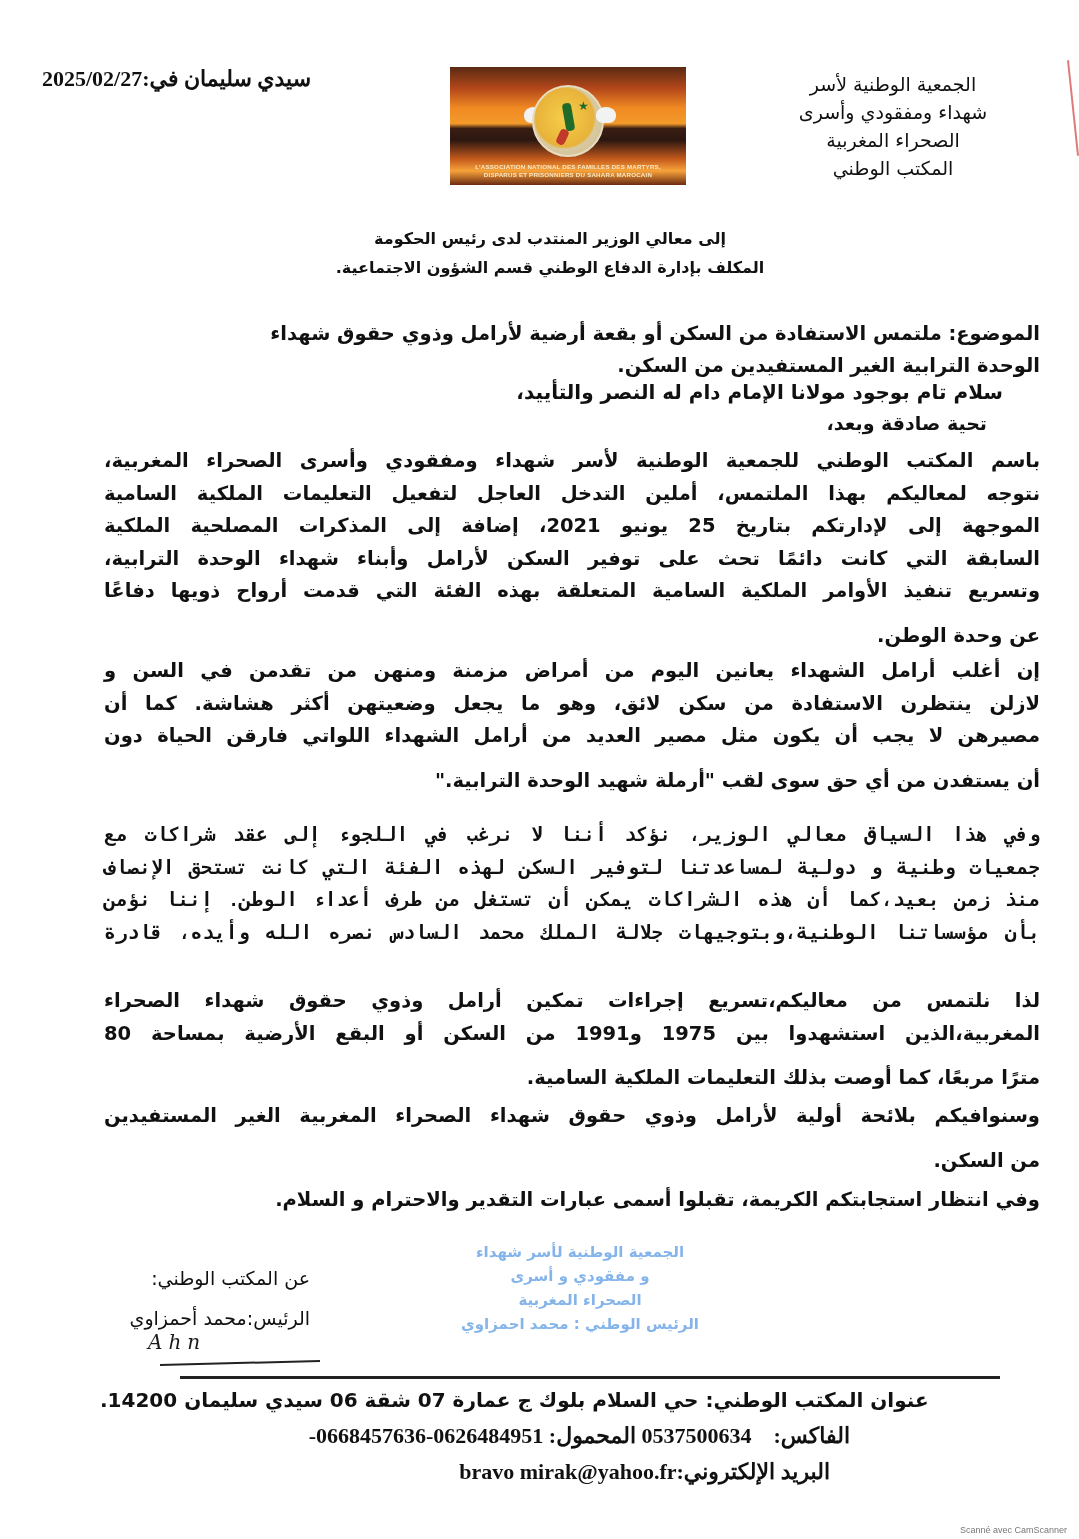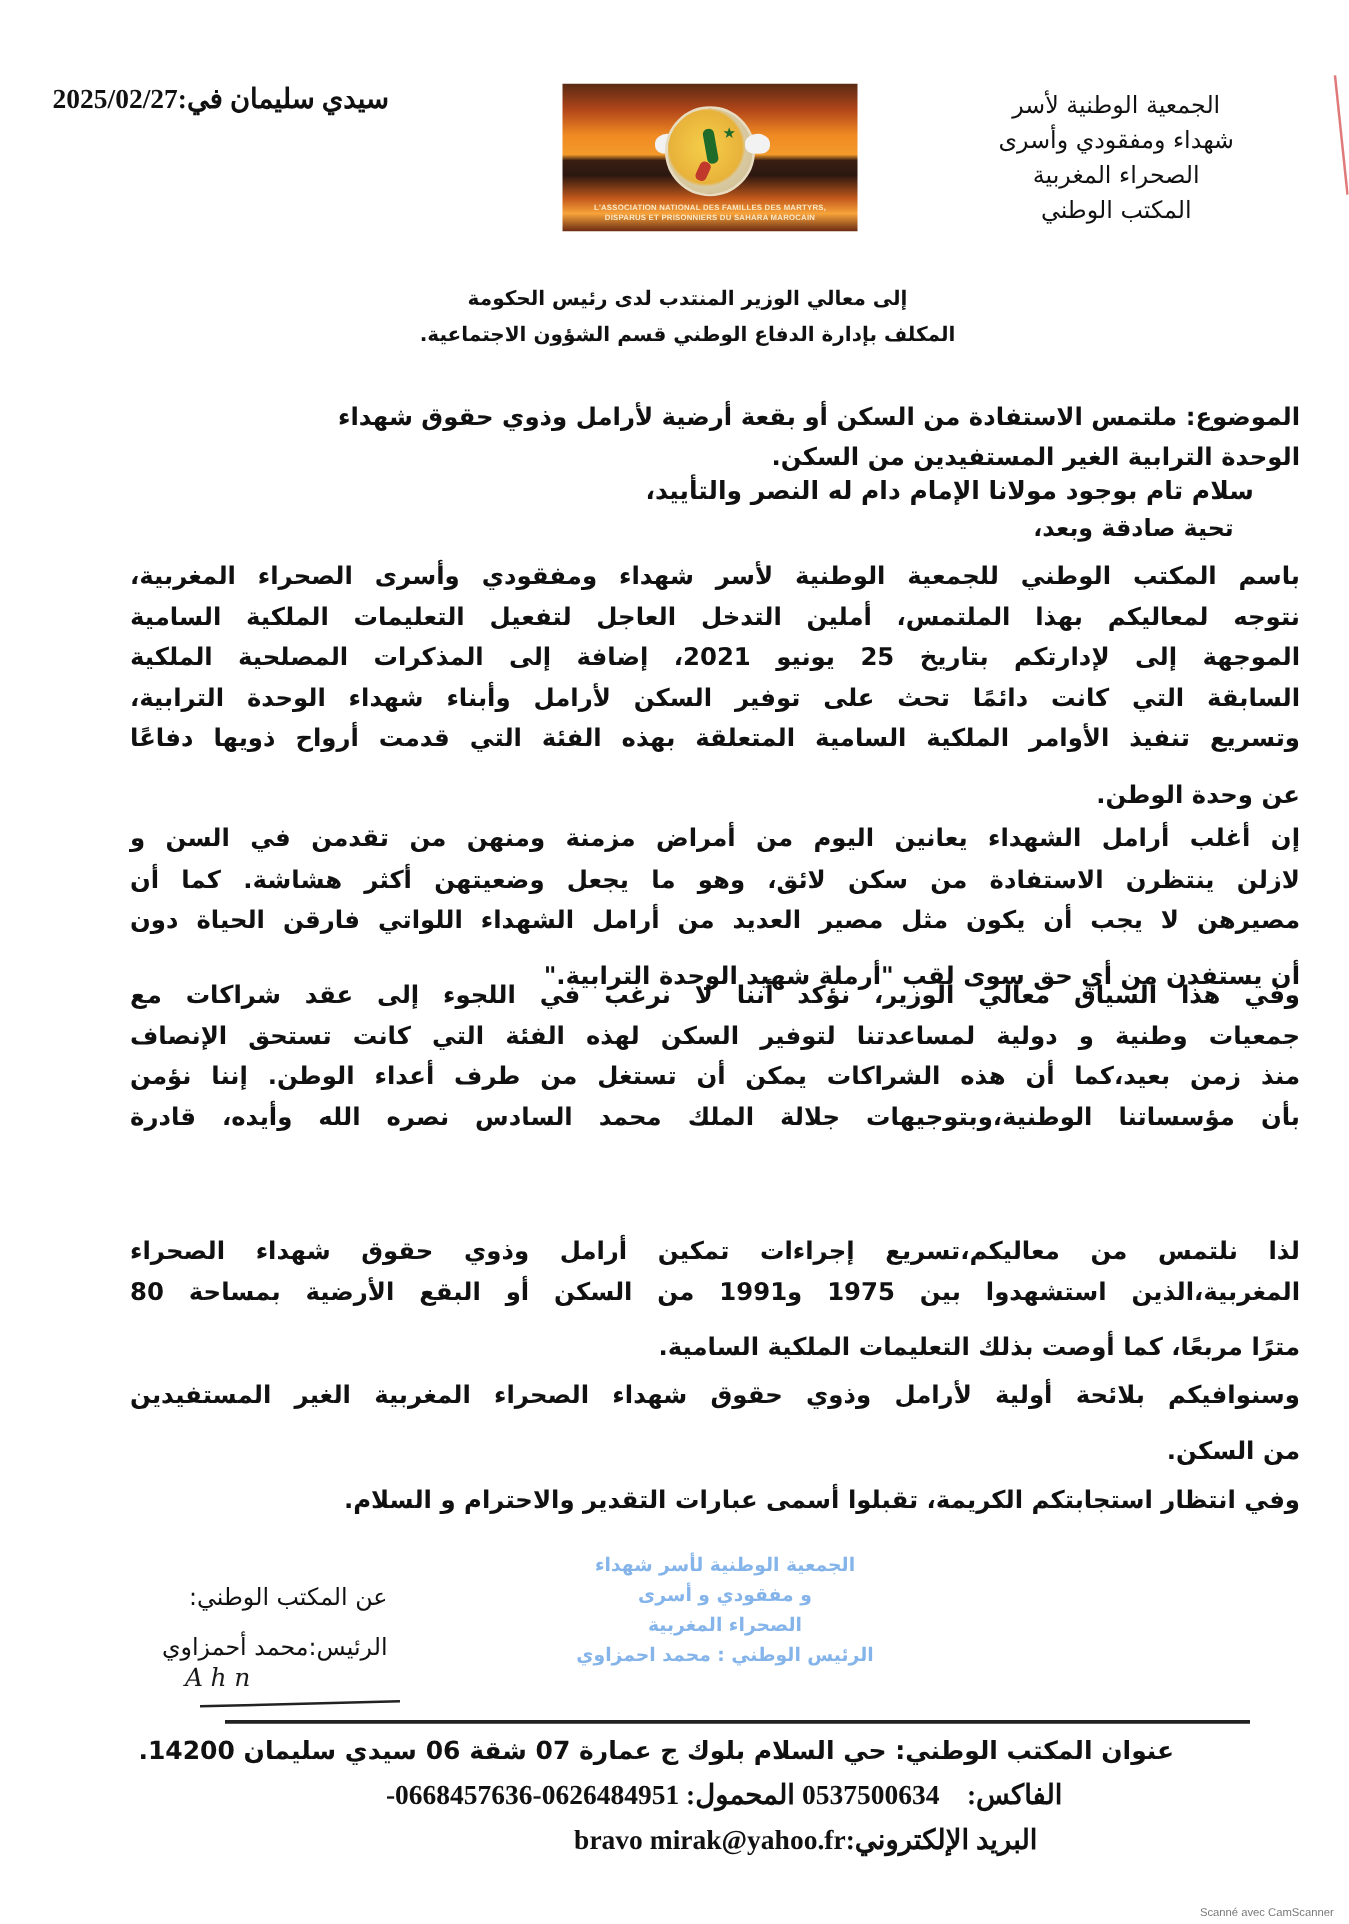--- a/index.html
+++ b/index.html
@@ -51,21 +51,21 @@
       position: absolute; left: 104px; width: 936px;
       direction: rtl; text-align: justify; font-size: 19.5px; font-weight: bold;
     }
     .subject { top: 318px; left: 200px; width: 840px; line-height: 32px; text-align: right; font-weight: bold; }
     .greeting { position: absolute; top: 380px; right: 76px; direction: rtl; font-size: 20px; font-weight: bold; }
     .salutation { position: absolute; top: 412px; right: 92px; direction: rtl; font-size: 19px; font-weight: bold; }
 
     .para { line-height: 32.5px; }
     .p1 { top: 445px; }
     .p2 { top: 655px; }
-    .p3 { top: 780px; }
+    .p3 { top: 820px; font-family: Liberation Mono, monospace; }
     .p4 { top: 985px; }
     .p5 { top: 1100px; }
     .p6 { top: 1172px; }
     .para .line { display: block; text-align-last: justify; white-space: nowrap; }
     .para .line.last { text-align-last: right; margin-top: 12px; }
 
     .sig-left {
       position: absolute; left: 90px; top: 1258px; width: 220px;
       direction: rtl; text-align: right; font-size: 19px; line-height: 40px; font-weight: normal;
     }
@@ -81,21 +81,21 @@
       letter-spacing: 2px;
     }
 
     .footer-rule { position: absolute; left: 180px; top: 1376px; width: 820px; height: 3px; background: #222; }
 
     .footer {
       position: absolute; left: 100px; top: 1382px; width: 850px; direction: rtl;
       font-weight: bold; font-size: 20px; line-height: 36px;
     }
     .footer .row { display: block; white-space: nowrap; }
-    .footer .addr { text-align: center; }
+    .footer .addr { text-align: left; }
     .footer .phones { text-align: right; padding-right: 100px; font-family: "Liberation Serif", serif; font-size: 22px; }
     .footer .email { text-align: right; padding-right: 120px; font-family: "Liberation Serif", serif; font-size: 22px; }
     .footer .num { unicode-bidi: isolate; direction: ltr; font-family: "Liberation Serif", serif; font-size: 22px; }
 
     .watermark {
       position: absolute; right: 12px; bottom: 4px; font-size: 9px; color: #777;
       font-family: "Liberation Sans", sans-serif;
     }
   </style>
 </head>

